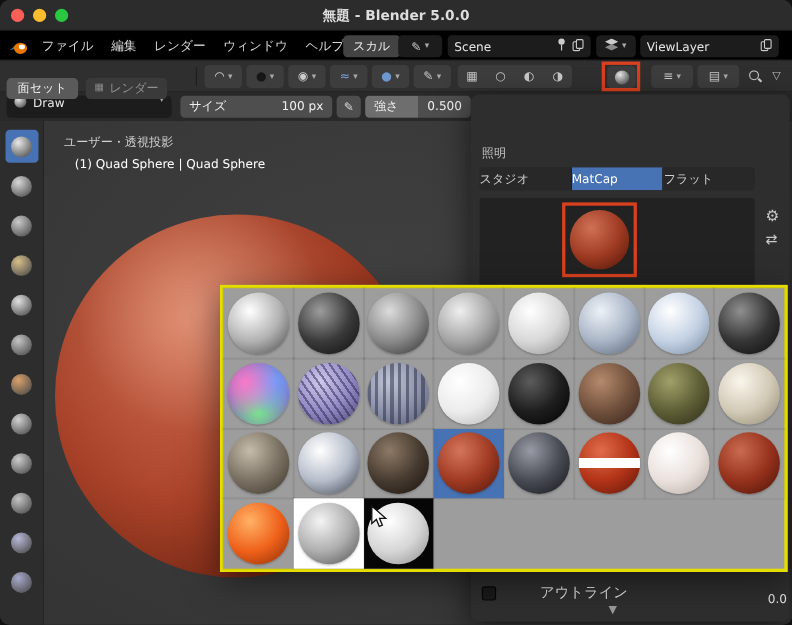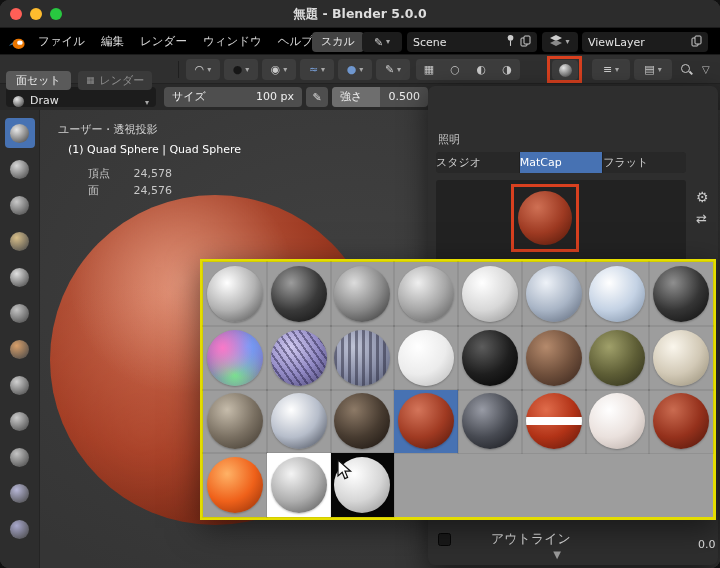--- a/index.html
+++ b/index.html
@@ -41,21 +41,21 @@
   .hl-box{position:absolute;border:3px solid var(--hl);z-index:6;pointer-events:none;}
   .header-hl{left:547px;top:56px;width:35px;height:27px;}
   .icn-search{position:relative;width:13px;height:13px;}
   .icn-search::before{content:'';position:absolute;left:1px;top:1px;width:7px;height:7px;border:1.5px solid #ccc;border-radius:50%;}
   .icn-search::after{content:'';position:absolute;left:9px;top:9px;width:4px;height:1.5px;background:#ccc;transform:rotate(45deg);}
   .search-wrap{position:absolute;left:680px;top:8px;}
   .funnel-wrap{position:absolute;left:702px;top:9px;color:#c0c0c0;font-size:10px;}
 
   
   .brushbar{position:absolute;left:0;top:84px;width:720px;height:26px;background:#292929;z-index:3;}
-  .draw-dd{position:absolute;left:6px;top:3px;width:150px;height:20px;background:#1c1c1c;border-radius:4px;display:flex;align-items:flex-end;padding:0 7px;gap:6px;color:#e8e8e8;font-size:11px;}
+  .draw-dd{position:absolute;left:6px;top:3px;width:150px;height:20px;background:#1c1c1c;border-radius:4px;display:flex;align-items:flex-start;padding:0 7px;gap:6px;color:#e8e8e8;font-size:11px;}
   .slider{position:absolute;top:3px;height:20px;background:#4e4e4e;border-radius:4px;overflow:hidden;color:#f0f0f0;font-size:11px;}
   .size-slider{left:164px;width:138px;}
   .strength-slider{left:332px;width:96px;}
   .slider .fill{position:absolute;left:0;top:0;bottom:0;background:#6e6e6e;}
   .slider .lab{position:absolute;left:8px;top:0;line-height:20px;}
   .slider .val{position:absolute;right:8px;top:0;line-height:20px;}
   .pen-btn{position:absolute;left:306px;top:3px;width:22px;height:20px;background:#4e4e4e;border-radius:4px;display:flex;align-items:center;justify-content:center;color:#dcdcdc;font-size:11px;}
 
   
   .toolcol{position:absolute;left:0;top:110px;width:40px;height:458px;background:#2d2d2d;border-right:1px solid #242424;z-index:2;display:flex;flex-direction:column;align-items:center;padding-top:8px;gap:6px;}
@@ -300,30 +300,20 @@
       </div>
     </div>
 
   <div class="viewport">
     <div class="vp-sphere" style="background: radial-gradient(circle at 36% 30%, rgb(207, 112, 84) 0%, rgb(158, 58, 34) 52%, rgb(80, 22, 8) 100%);">
       <div class="vp-gloss"></div>
     </div>
     <div class="vp-overlay">
       <div class="vp-view">ユーザー・透視投影</div>
       <div class="vp-object">(1) Quad Sphere | Quad Sphere</div>
-      <div class="vp-stats">
-          <div class="stat-row">
-            <span>頂点</span>
-            <span>24,578</span>
-          </div>
-          <div class="stat-row">
-            <span>面</span>
-            <span>24,576</span>
-          </div>
-        </div>
     </div>
   </div>
 
   <div class="shading-popup">
     <div class="sp-lighting">照明</div>
     <div class="seg-tabs">
         <div class="seg-tab">スタジオ</div>
         <div class="seg-tab active">MatCap</div>
         <div class="seg-tab">フラット</div>
       </div>

